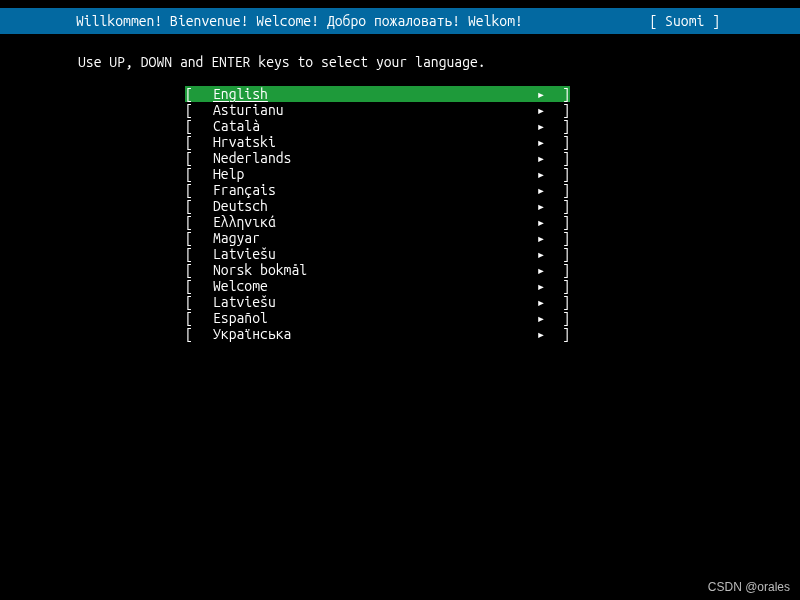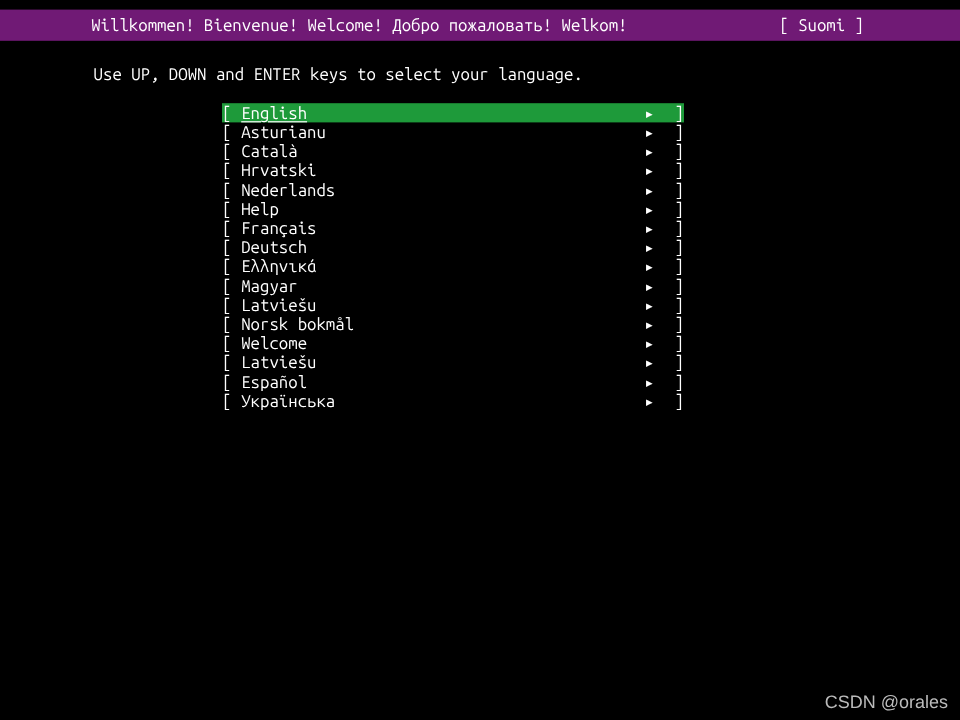--- a/index.html
+++ b/index.html
@@ -11,21 +11,21 @@
       width: 800px;
       height: 600px;
       background: #000000;
       font-family: "Ubuntu Mono", "DejaVu Sans Mono", "Courier New", monospace;
       font-size: 14px;
       color: #ffffff;
       overflow: hidden;
       position: relative;
     }
     .header-bar {
-      background: #701a75;
+      background: #0369a1;
       color: #ffffff;
       height: 26px;
       line-height: 26px;
       padding: 0 14px;
       display: flex;
       justify-content: space-between;
       width: 100%;
       position: absolute;
       top: 8px;
       left: 0;
@@ -58,39 +58,40 @@
     }
     .lang-item.selected {
       background: #1E9A3A;
     }
     .bracket-open {
       width: 16px;
       text-align: left;
     }
     .lang-name {
       flex: 1;
+      margin-left: 12px;
     }
     .lang-item.selected .lang-name {
       text-decoration: underline;
       text-underline-offset: 2px;
     }
     .arrow {
       width: 14px;
       text-align: center;
     }
     .bracket-close {
       width: 22px;
       text-align: right;
     }
     .watermark {
       position: absolute;
       bottom: 6px;
       right: 10px;
       color: #bbbbbb;
-      font-size: 15px;
+      font-size: 12px;
       font-family: Arial, sans-serif;
     }
   </style>
 </head>
 <body>
 
 <div class="header-bar">
   <span class="header-title">Willkommen! Bienvenue! Welcome! Добро пожаловать! Welkom!</span>
   <span class="help-btn">[ Suomi ]</span>
 </div>

